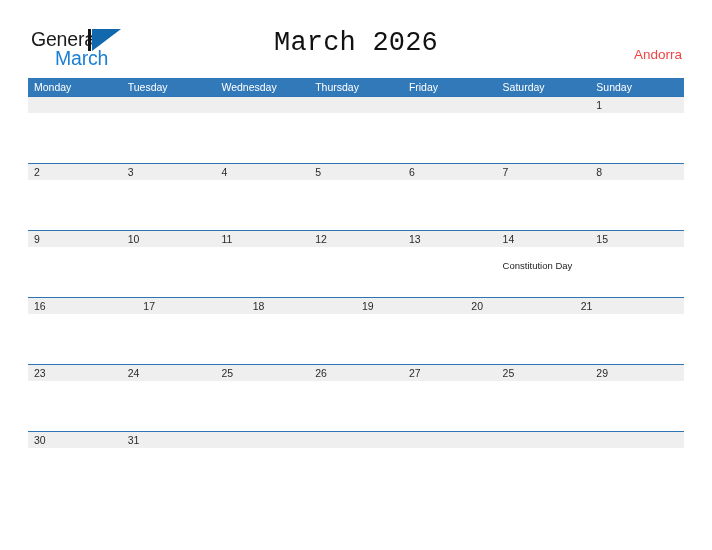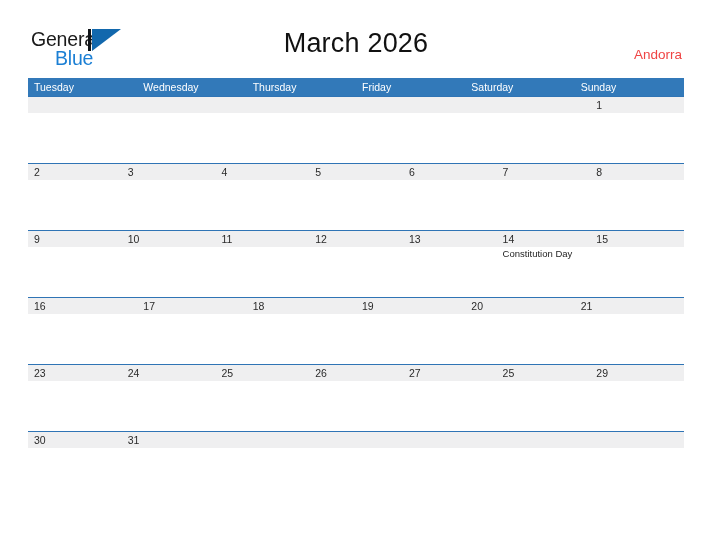--- a/index.html
+++ b/index.html
@@ -84,21 +84,21 @@
   }
 
   .cal-title {
     position: absolute;
     left: 0;
     top: 28px;
     width: 712px;
     text-align: center;
     font-size: 27px;
     color: #111111;
-    font-family: Liberation Sans, sans-serif;
+    font-family: Liberation Mono, monospace;
     letter-spacing: 0.2px;
   }
 
   .country {
     position: absolute;
     right: 30px;
     top: 47px;
     font-size: 13.5px;
     color: #ef4444;
     font-family: "Liberation Sans", sans-serif;
@@ -161,53 +161,54 @@
   .daynum {
     display: block;
     font-size: 10.5px;
     line-height: 16px;
     height: 16px;
     color: #2a2a2a;
     font-family: "Liberation Sans", sans-serif;
   }
   .event {
     display: block;
-    margin-top: 1px;
+    margin-top: 13px;
     font-size: 9.5px;
     line-height: 12px;
     color: #242424;
     font-family: "Liberation Sans", sans-serif;
     white-space: nowrap;
   }
 </style>
 </head>
 <body>
 
 <div class="page">
 
   <div class="header">
 
     <div class="logo">
       <span class="logo-general">General</span>
       <span class="logo-flag">
         <span class="pole"></span>
         <span class="tri"></span>
       </span>
-      <span class="logo-blue">Blue</span>
+      <span class="logo-blue">March</span>
     </div>
 
     <div class="cal-title">March 2026</div>
 
     <div class="country">Andorra</div>
 
   </div>
 
   <div class="cal">
 
     <div class="dow-row">
+      <div class="dow">Monday</div>
       <div class="dow">Tuesday</div>
       <div class="dow">Wednesday</div>
       <div class="dow">Thursday</div>
       <div class="dow">Friday</div>
       <div class="dow">Saturday</div>
       <div class="dow">Sunday</div>
     </div>
 
     <div class="week">
       <div class="band"></div>

